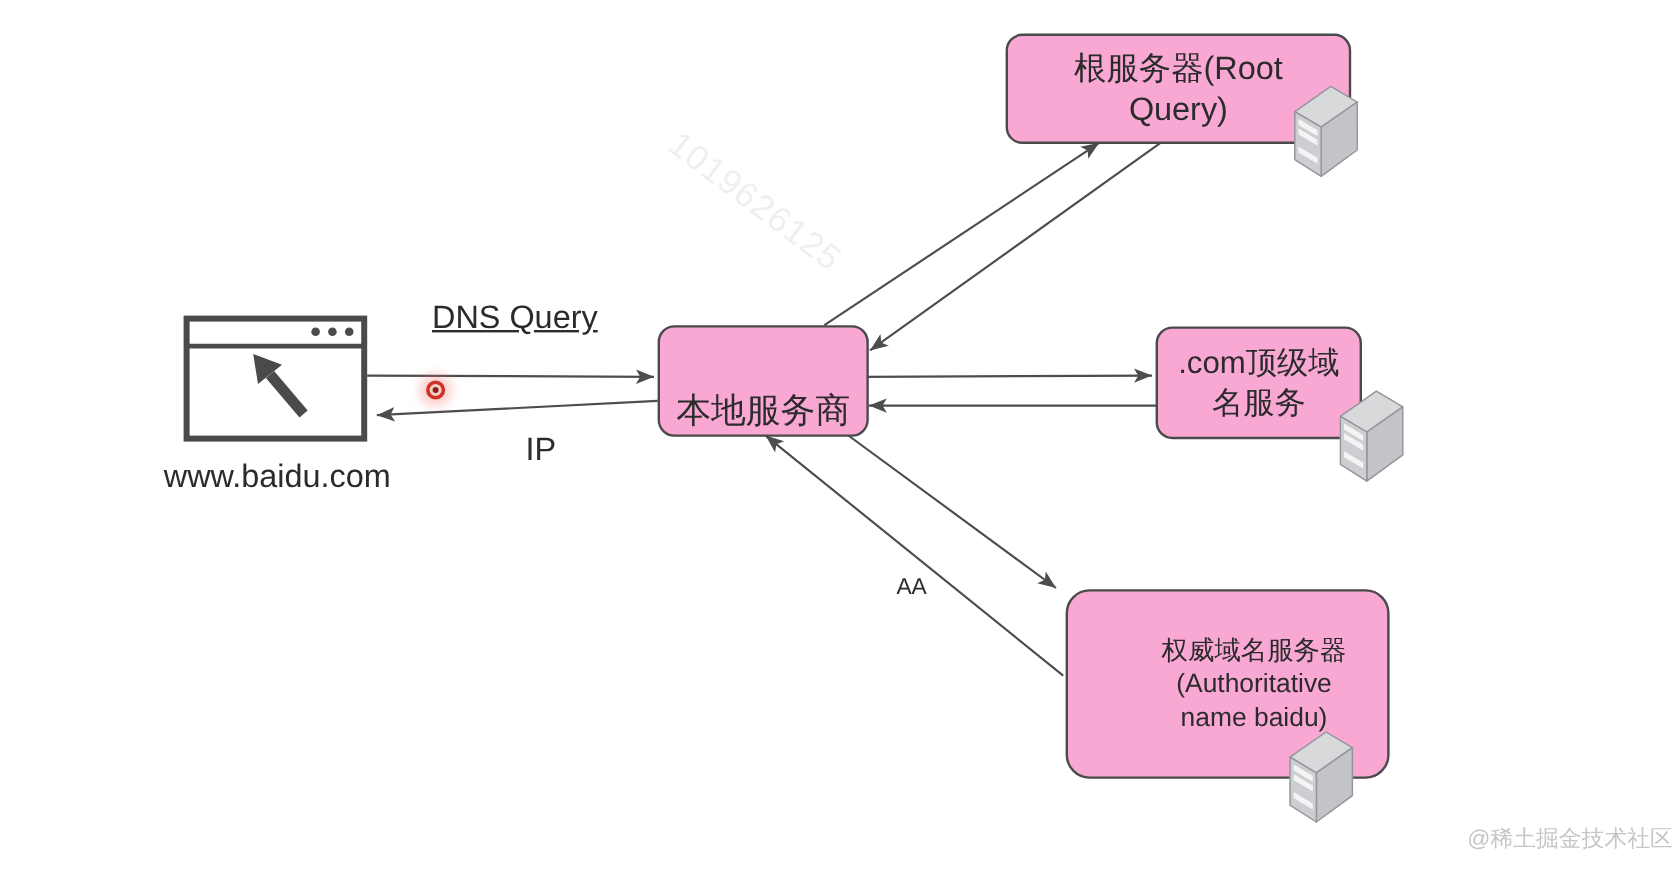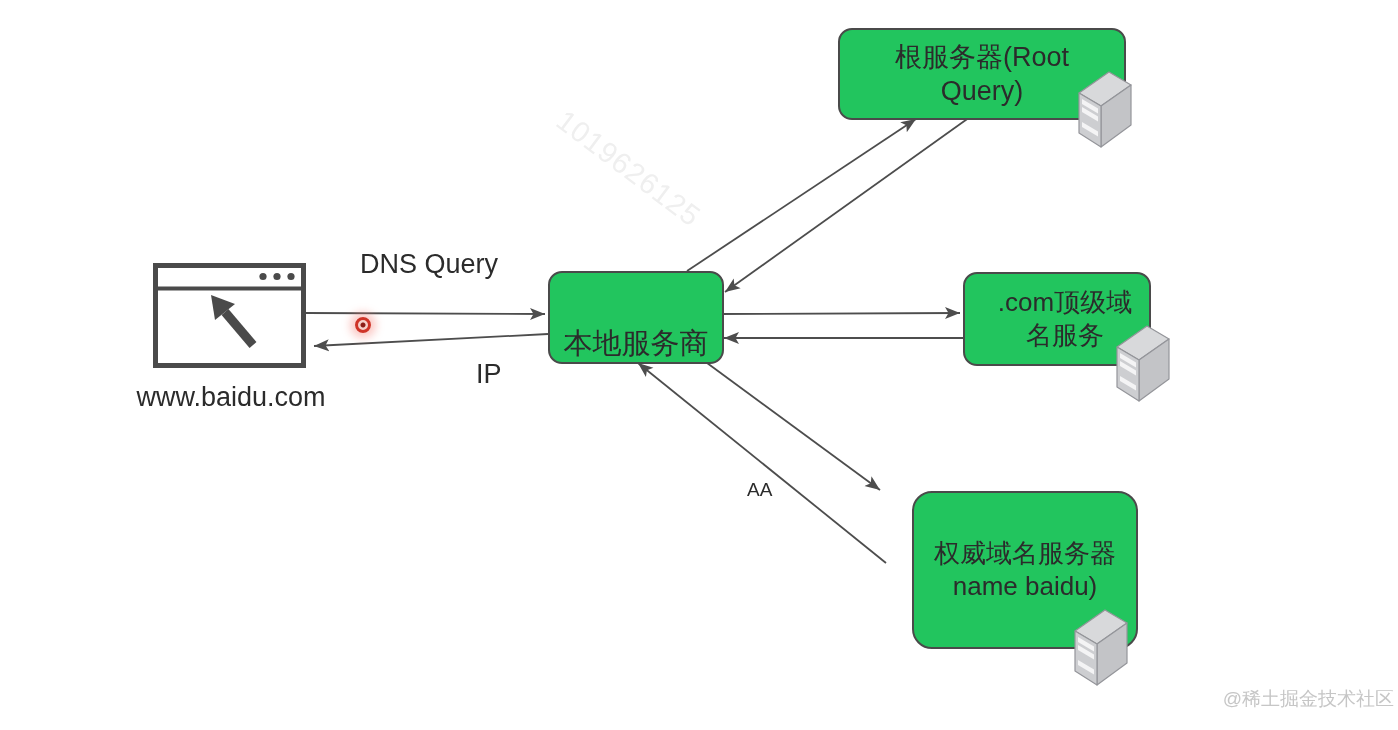--- a/index.html
+++ b/index.html
@@ -2,32 +2,32 @@
 <html><head>
 <meta charset="utf-8">
 <style>
   html,body{margin:0;padding:0;background:#fff;}
   #canvas{
     position:relative;width:1398px;height:730px;background:#ffffff;
     overflow:hidden;font-family:"Liberation Sans","DejaVu Sans",sans-serif;
   }
   .layer{position:absolute;left:0;top:0;pointer-events:none;}
   .node{
-    position:absolute;background:#22c55e;border:2.5px solid #4a4a4a;
+    position:absolute;background:#f9a8d4;border:2.5px solid #4a4a4a;
     display:flex;flex-direction:column;align-items:center;justify-content:center;
     color:#2b2b2b;text-align:center;z-index:2;line-height:1.26;
   }
   .node div{white-space:nowrap;}
   #node-root{left:838px;top:28px;width:284px;height:88px;border-radius:14px;font-size:27px;}
   #node-local{left:548px;top:271px;width:172px;height:89px;border-radius:14px;font-size:29px;justify-content:flex-end;}
-  #node-tld{left:963px;top:272px;width:168px;height:90px;border-radius:14px;font-size:26px;padding-left:16px;}
-  #node-auth{left:912px;top:491px;width:222px;height:154px;border-radius:20px;font-size:26px;}
+  #node-tld{left:963px;top:272px;width:168px;height:90px;border-radius:14px;font-size:26px;}
+  #node-auth{left:888px;top:491px;width:222px;height:154px;border-radius:20px;font-size:22px;padding-left:44px;}
   .edge-label{position:absolute;color:#2b2b2b;font-size:27px;z-index:2;white-space:nowrap;}
-  #lbl-dns{left:360px;top:249px;}
-  #lbl-ip{left:438px;top:359px;margin-left:38px;}
+  #lbl-dns{left:360px;top:249px;text-decoration:underline;}
+  #lbl-ip{left:438px;top:359px;}
   #lbl-aa{left:747px;top:479px;font-size:19px;}
   #lbl-baidu{left:128px;top:382px;width:206px;text-align:center;font-size:27px;color:#2b2b2b;position:absolute;z-index:2;}
   #watermark{
     position:absolute;left:570px;top:104px;font-size:29px;color:#efefef;
     transform:rotate(37deg);transform-origin:0 0;letter-spacing:1px;z-index:0;white-space:nowrap;
   }
   #credit{
     position:absolute;right:4px;top:686px;font-size:19px;color:#c6c6c6;z-index:2;white-space:nowrap;
   }
   #pointer-dot{
@@ -83,20 +83,21 @@
     <div>本地服务商</div>
   </div>
 
   <div class="node" id="node-tld">
     <div>.com顶级域</div>
     <div>名服务</div>
   </div>
 
   <div class="node" id="node-auth">
     <div>权威域名服务器</div>
+    <div>(Authoritative</div>
     <div>name baidu)</div>
   </div>
 
   <div class="edge-label" id="lbl-dns">DNS Query</div>
   <div class="edge-label" id="lbl-ip">IP</div>
   <div class="edge-label" id="lbl-aa">AA</div>
   <div id="lbl-baidu">www.baidu.com</div>
 
   <svg class="layer" width="1398" height="730" style="z-index:3">
     <defs>

